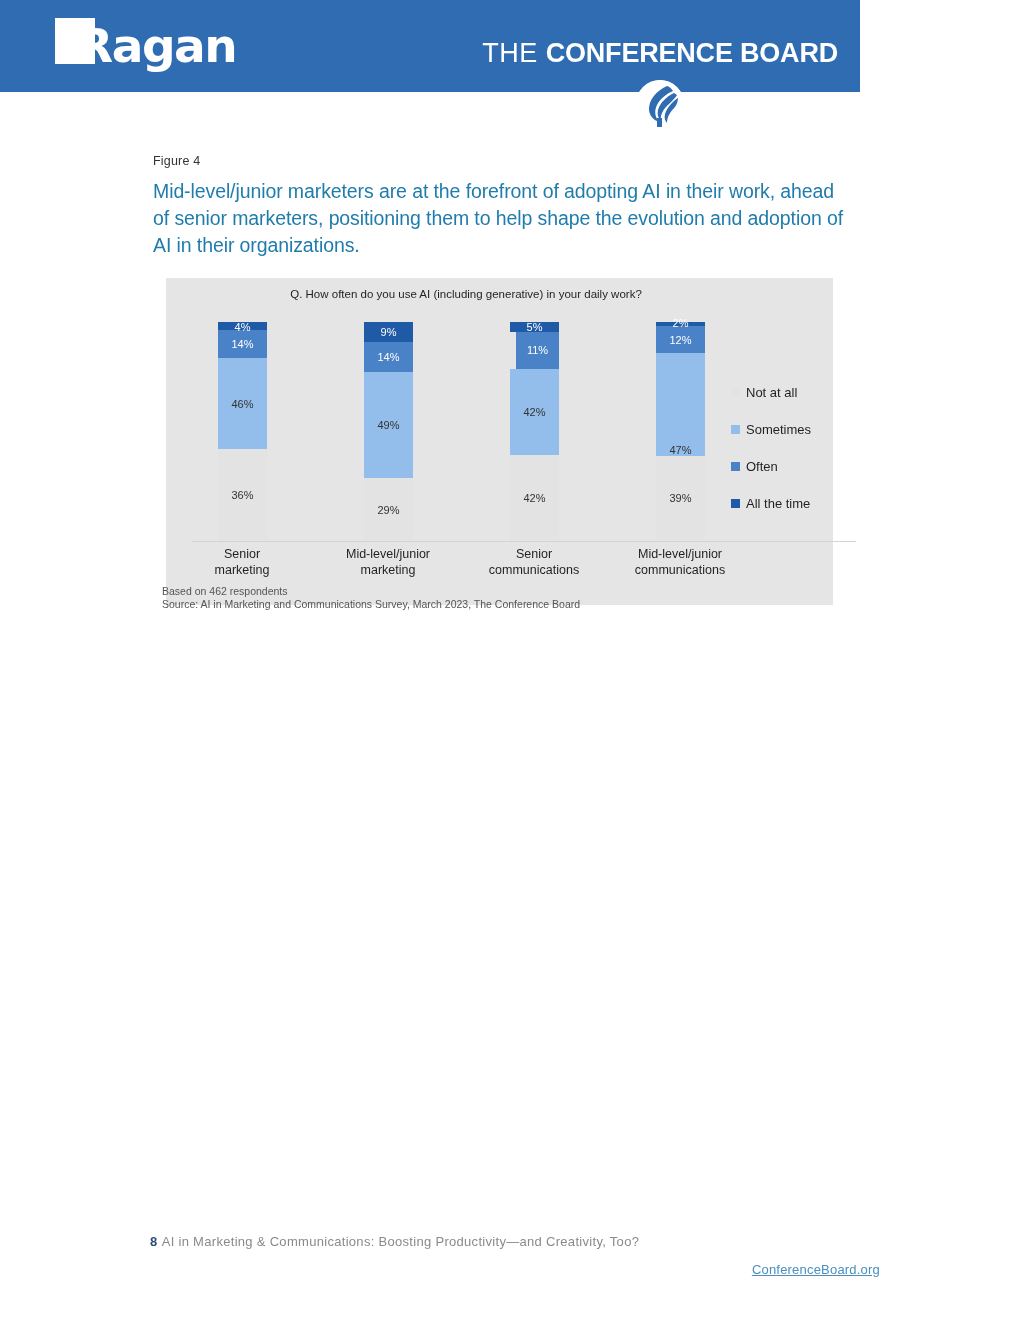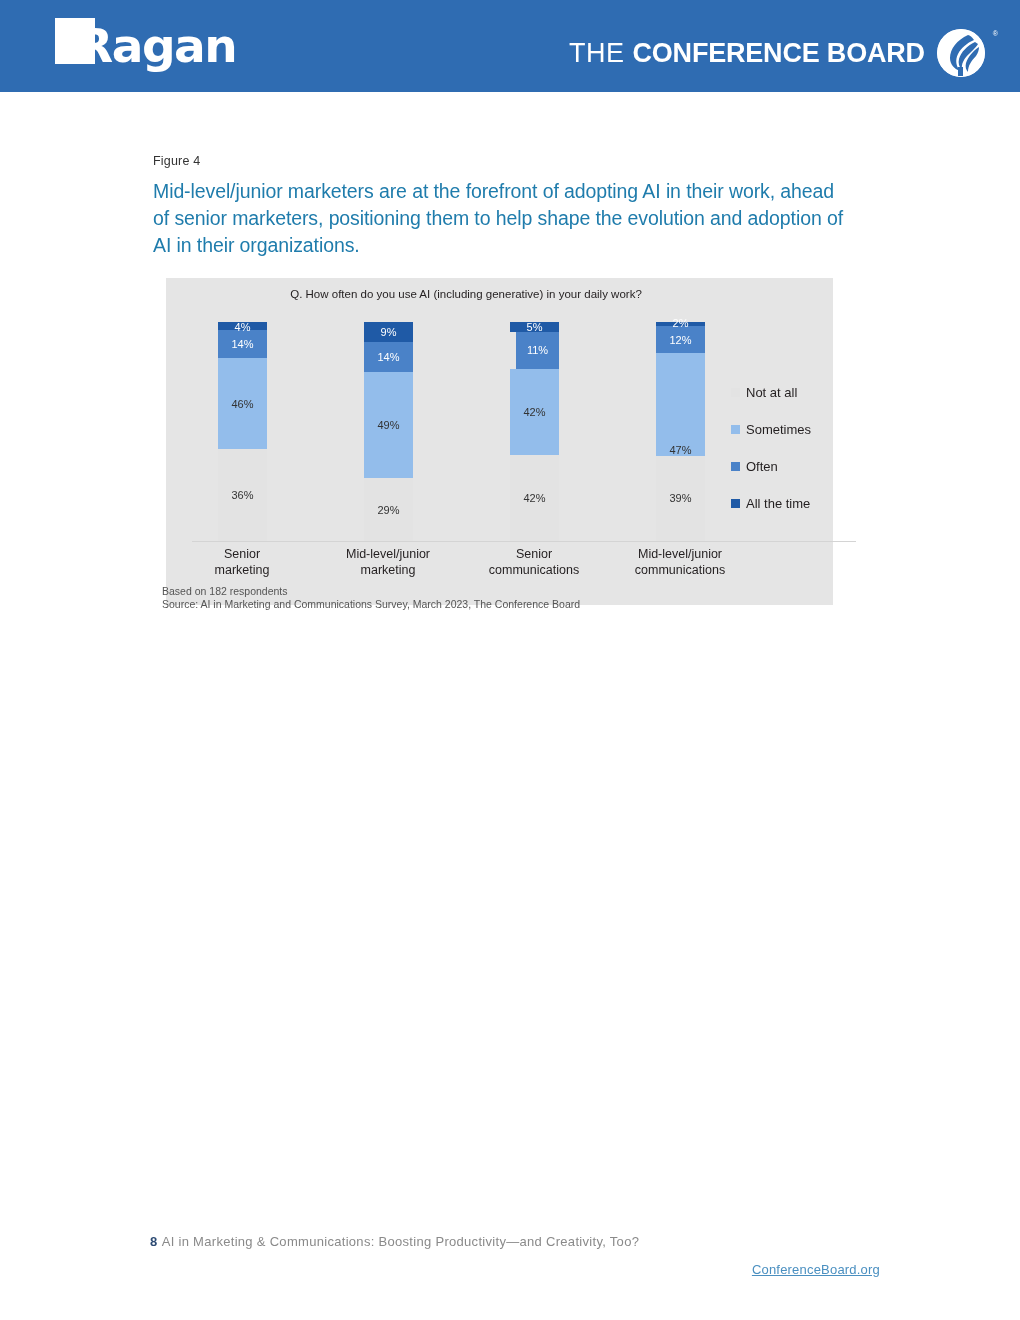--- a/index.html
+++ b/index.html
@@ -7,39 +7,39 @@
     width:1020px;height:1320px;
     background:#ffffff;
     font-family:"Liberation Sans", sans-serif;
     color:#231f20;
     position:relative;
     overflow:hidden;
   }
 
   
   .header{
-    position:absolute;left:0;top:0;width:1020px;height:92px;
+    position:absolute;left:0;top:0;width:860px;height:92px;
     background:#2f6cb2;
     text-align:center;
   }
   .ragan-logo{
     position:absolute;left:55px;top:18px;width:160px;height:58px;
   }
   .ragan-square{
     position:absolute;left:0;top:0;width:40px;height:46px;background:#ffffff;
   }
   .ragan-text{
     position:absolute;left:22px;top:4px;
     font-family:"DejaVu Sans", sans-serif;
     font-weight:bold;font-size:47px;line-height:47px;
     letter-spacing:-1.5px;color:#ffffff;
   }
   .tcb-logo{
-    position:absolute;right:22px;top:28px;height:50px;
-    display:flex;align-items:center;gap:12px;
+    position:absolute;right:22px;top:38px;height:50px;
+    display:flex;align-items:center;gap:12px;flex-direction:column;
   }
   .tcb-text{
     font-family:"Liberation Sans", sans-serif;
     font-size:27px;line-height:30px;color:#ffffff;
     letter-spacing:-0.3px;white-space:nowrap;
   }
   .tcb-text .thin{font-weight:400;letter-spacing:0.5px;}
   .tcb-text .bold{font-weight:bold;letter-spacing:-0.2px;}
   .tcb-mark{
     position:relative;width:48px;height:48px;border-radius:50%;
@@ -250,21 +250,21 @@
       <span>Often</span>
     </div>
     <div class="leg-row">
       <span class="leg-sw" style="background:#1f5aa6;"></span>
       <span>All the time</span>
     </div>
   </div>
 </div>
 
 <div class="foot-note">
-  <div>Based on 182 respondents</div>
+  <div>Based on 462 respondents</div>
   <div>Source: AI in Marketing and Communications Survey, March 2023, The Conference Board</div>
 </div>
 
 <div class="pg-footer">
   <span class="pg-num">8</span>
   <span class="pg-title">AI in Marketing &amp; Communications: Boosting Productivity—and Creativity, Too?</span>
   <a class="pg-link" href="#">ConferenceBoard.org</a>
 </div>
 
 </body></html>

